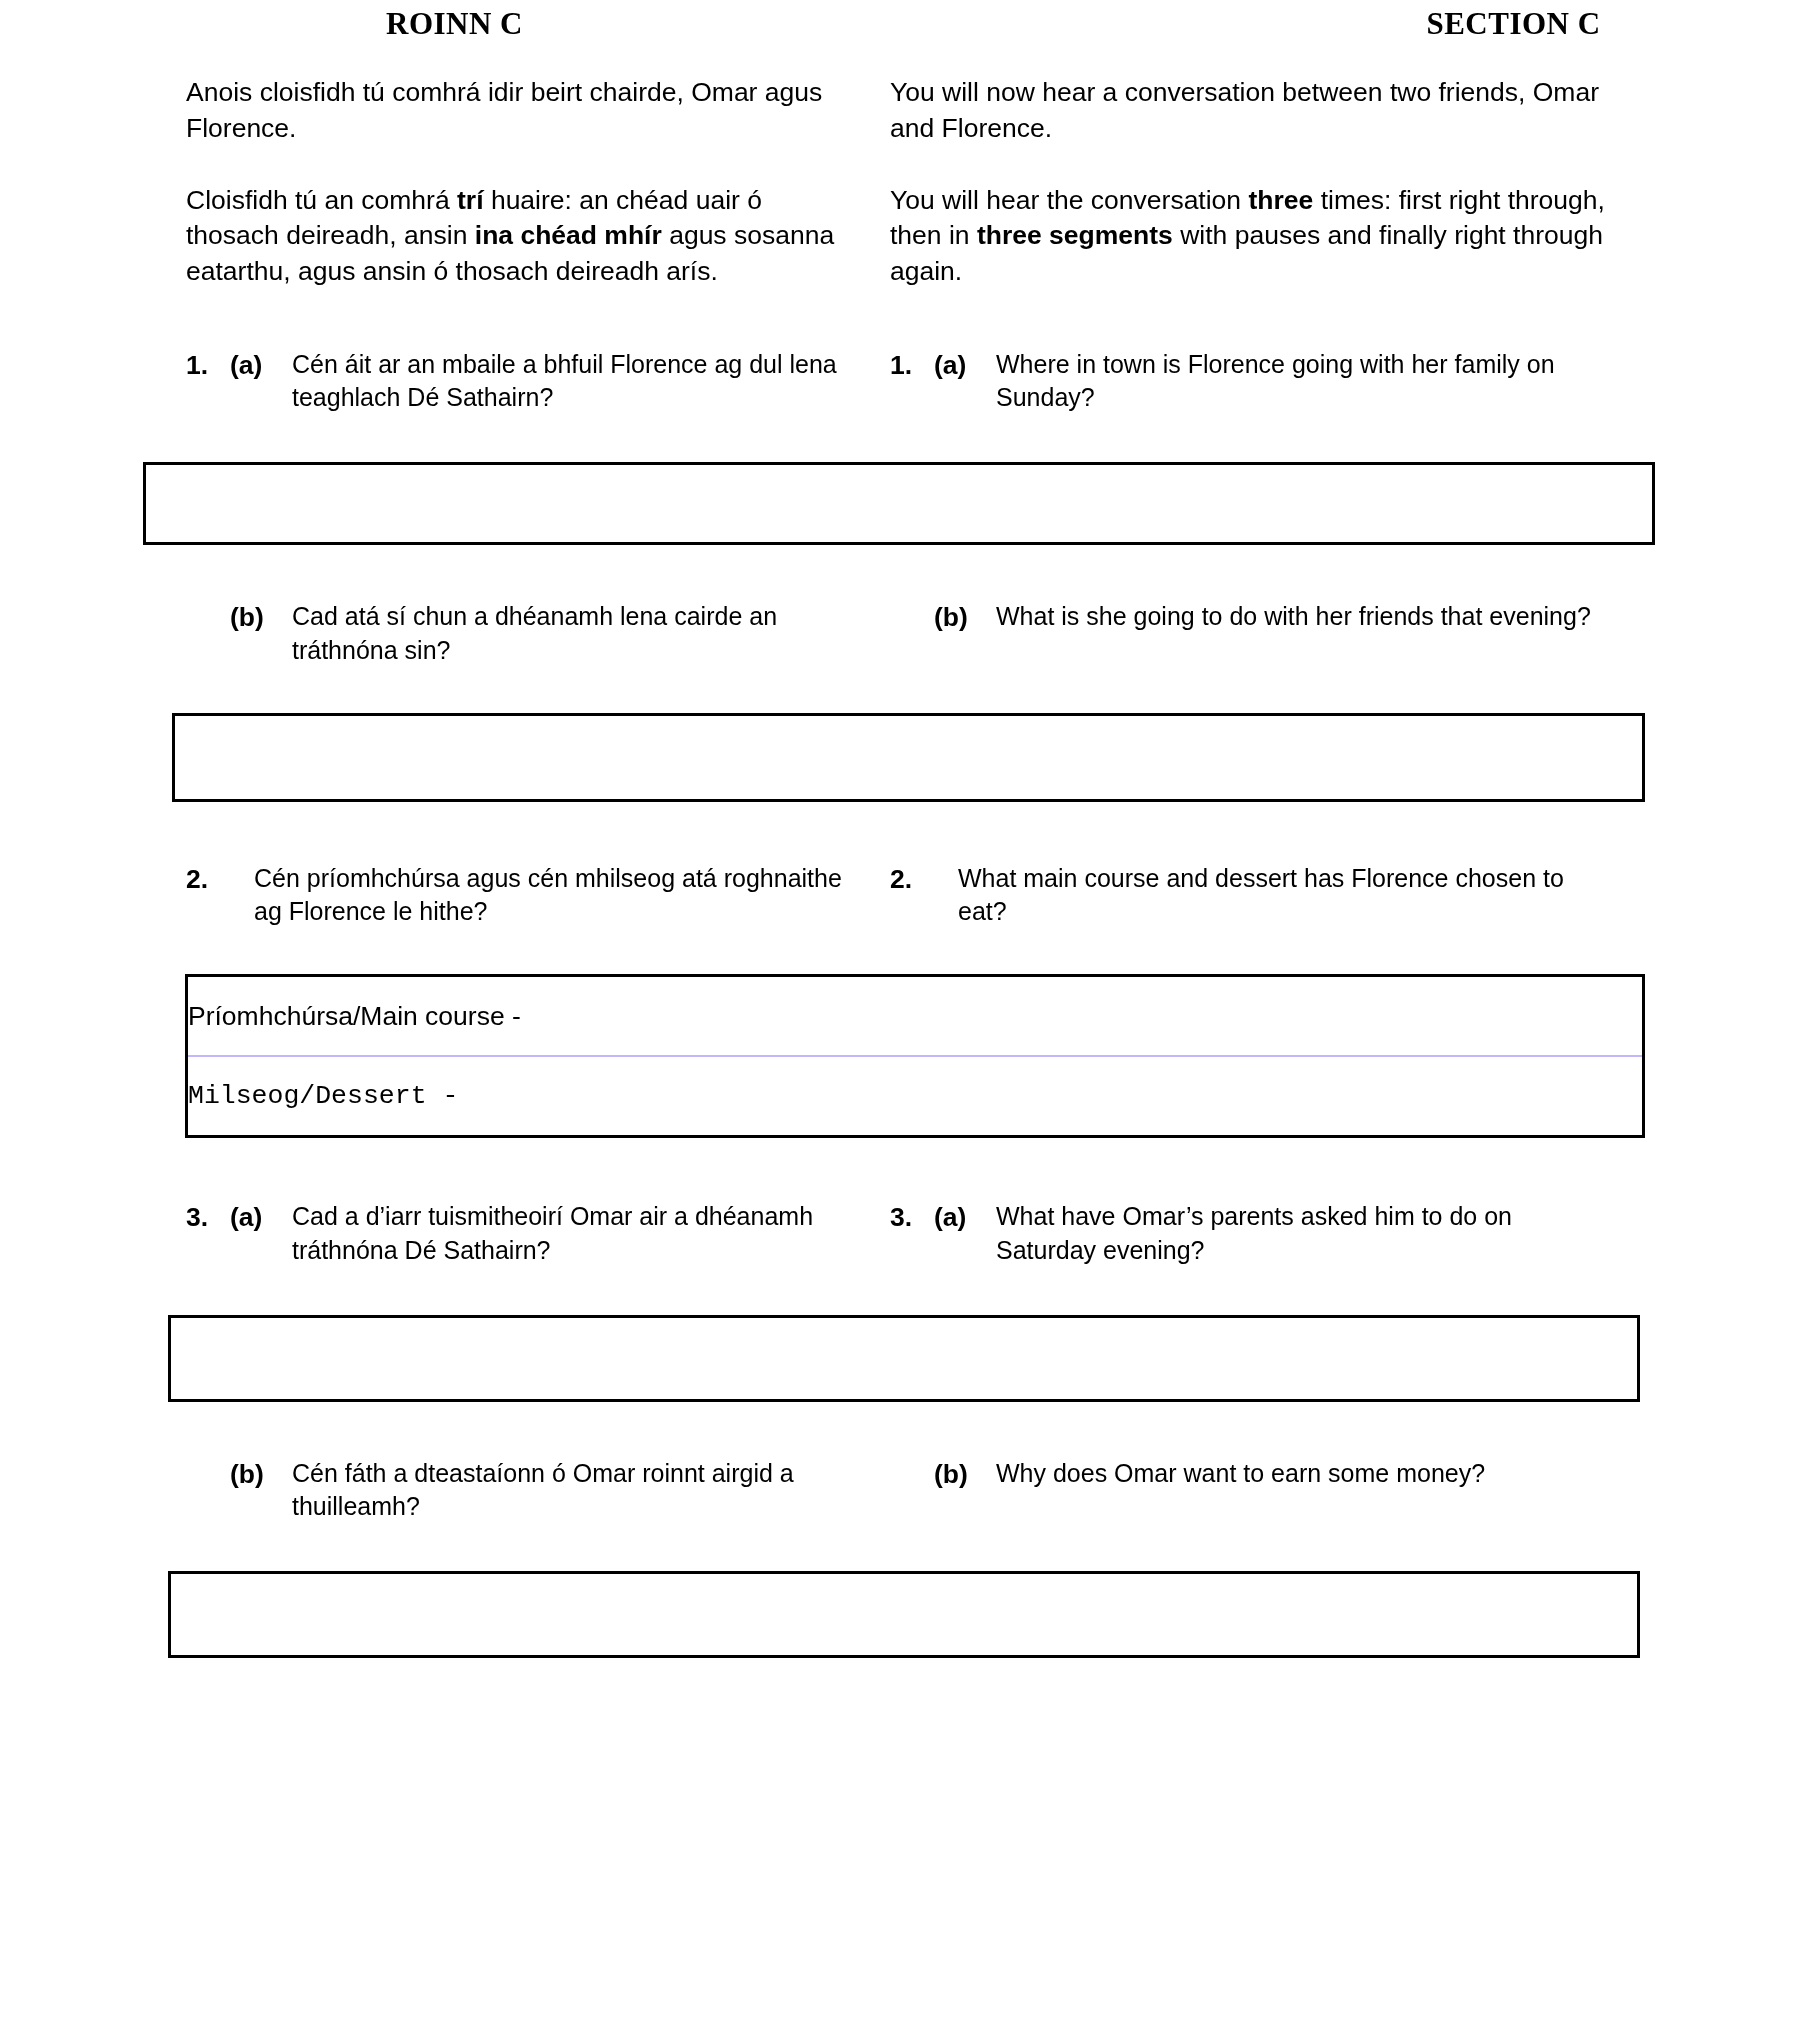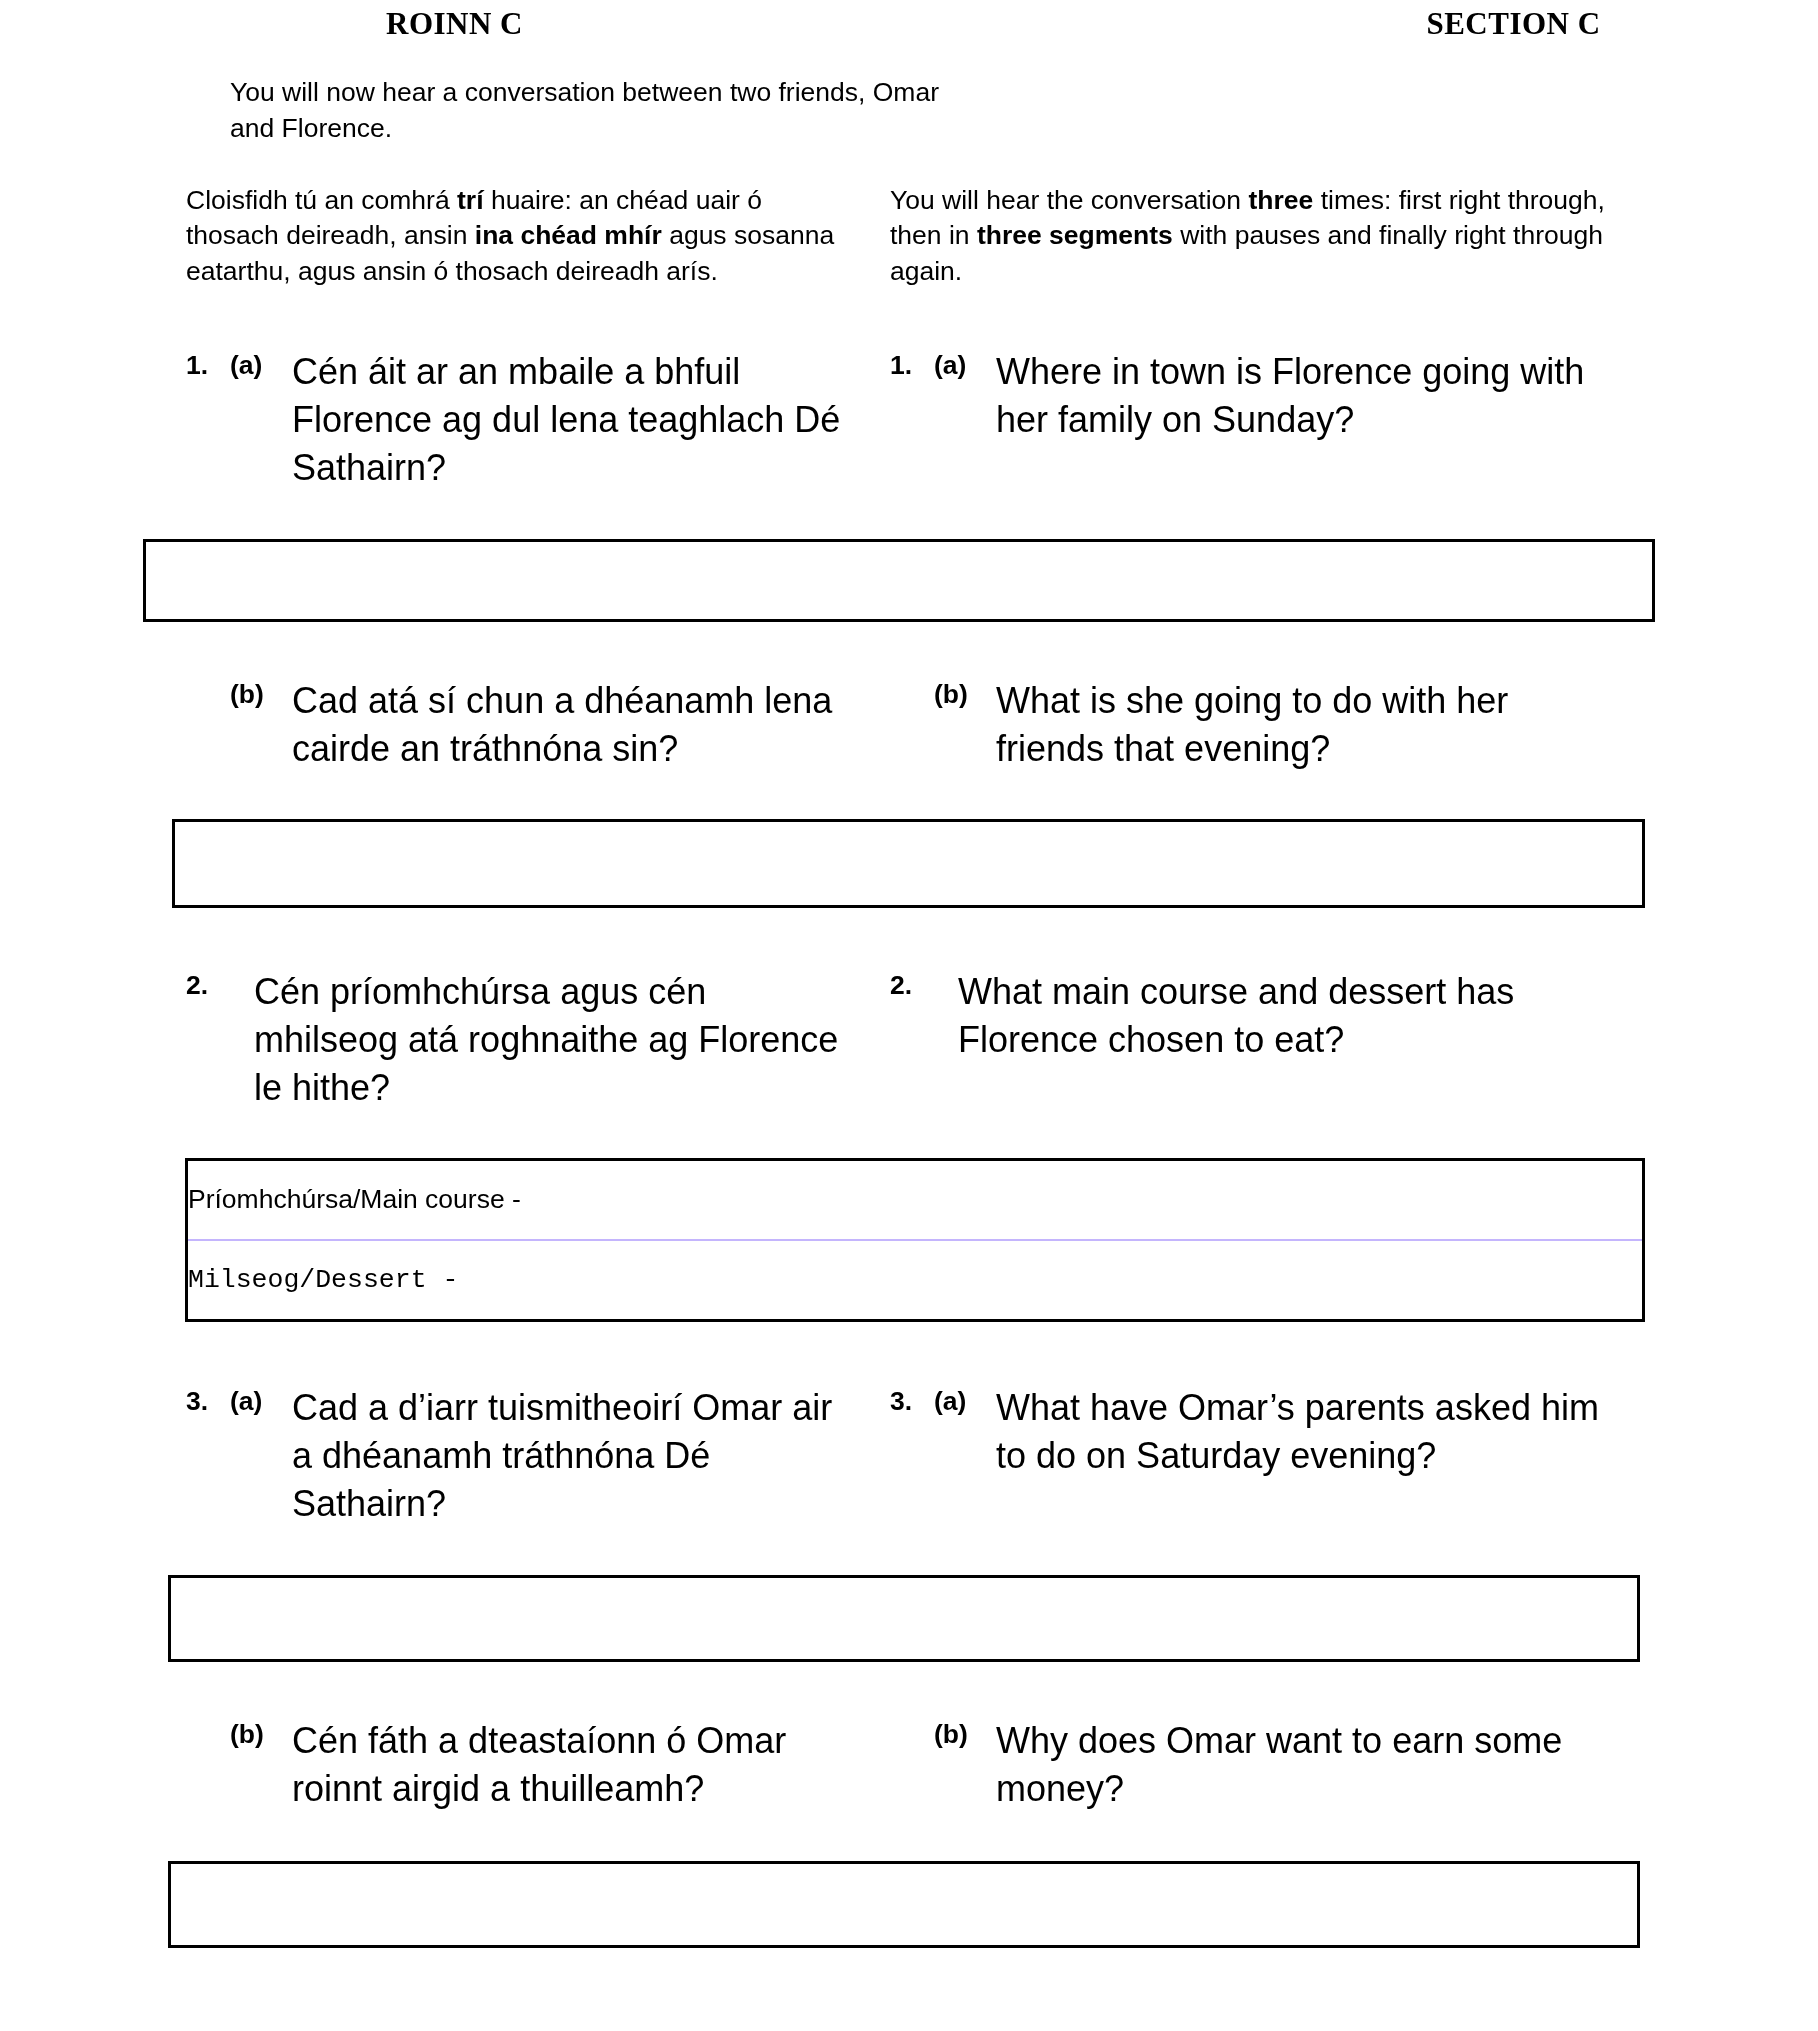--- a/index.html
+++ b/index.html
@@ -80,21 +80,21 @@
     line-height: 1.33;
   }
   .q-lab {
     font-weight: bold;
     font-size: 26.5px;
     width: 62px;
     flex: 0 0 62px;
     line-height: 1.33;
   }
   .q-text {
-    font-size: 36px;
+    font-size: 25px;
     line-height: 1.33;
     flex: 1 1 auto;
   }
 
   .q-col.plain .q-text { padding-left: 8px; }
 
   
   .ansbox {
     border: 3px solid #000000;
     box-sizing: border-box;
@@ -118,20 +118,23 @@
 <body>
 
 <div class="page">
 
   <div class="headings">
     <div class="heading-cell left">ROINN C</div>
     <div class="heading-cell right">SECTION C</div>
   </div>
 
   <div class="cols intro-block">
+    <div class="col left">
+      <div class="para">Anois cloisfidh tú comhrá idir beirt chairde, Omar agus Florence.</div>
+    </div>
     <div class="col right">
       <div class="para">You will now hear a conversation between two friends, Omar and Florence.</div>
     </div>
   </div>
 
   <div class="cols intro-block2">
     <div class="col left">
       <div class="para"><span>Cloisfidh tú an comhrá </span><b>trí</b><span> huaire: an chéad uair ó thosach deireadh, ansin </span><b>ina chéad mhír</b><span> agus sosanna eatarthu, agus ansin ó thosach deireadh arís.</span></div>
     </div>
     <div class="col right">

